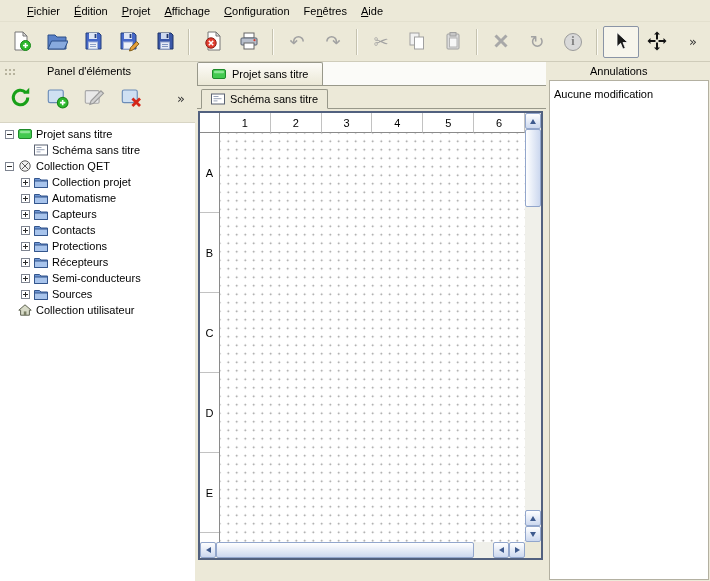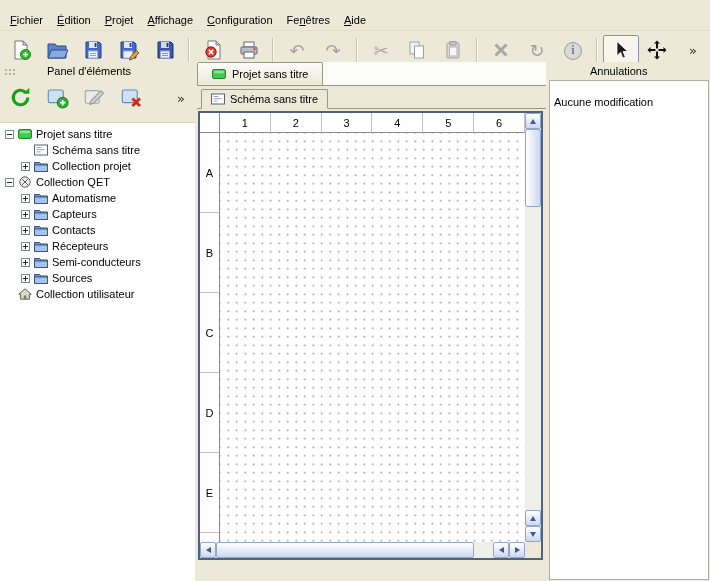--- a/index.html
+++ b/index.html
@@ -2,21 +2,21 @@
 <html><head>
 <meta charset="utf-8">
 <style>
   * { margin:0; padding:0; box-sizing:border-box; cursor:default; }
   html,body { width:710px; height:581px; overflow:hidden; }
   body { font-family:"Liberation Sans",sans-serif; font-size:11px; color:#000; background:#ece9d8; }
   .app { position:relative; width:710px; height:581px; background:#ece9d8; overflow:hidden; }
   u { text-decoration:underline; }
 
   
-  .menubar { height:22px; display:flex; align-items:center; padding-left:3px; background:#ece9d8; border-bottom:1px solid #e3e0ce;margin-top:9px; }
+  .menubar { height:22px; display:flex; align-items:center; padding-left:20px; background:#ece9d8; border-bottom:1px solid #e3e0ce; }
   .mitem { padding:3px 7px; white-space:nowrap; }
 
   
   .toolbar { height:40px; display:flex; align-items:center; padding:0 3px; background:#ece9d8; border-bottom:1px solid #cfccba; }
   .tbtn { width:36px; height:32px; display:flex; align-items:center; justify-content:center; border:1px solid transparent; border-radius:2px; flex:none; }
   .tbtn svg { width:22px; height:22px; }
   .tbtn.checked { border-color:#8a94a6; background:#f7f5ec; }
   .tsep { width:2px; height:26px; border-left:1px solid #c5c2af; border-right:1px solid #fbfaf3; margin:0 5px; flex:none; }
   .g { font-size:18px; line-height:1; color:#a2a2a2; font-family:"DejaVu Sans",sans-serif; }
   .chev { font-size:13px; color:#333; font-family:"DejaVu Sans",sans-serif; }
@@ -82,21 +82,21 @@
   .hthumb { width:258px; flex:none; background:linear-gradient(#ffffff,#ccd8ef); border:1px solid #92a6cc; border-radius:2px; }
   .strack { flex:1; }
   .tri { width:0; height:0; }
   .tri.up    { border-left:3.5px solid transparent; border-right:3.5px solid transparent; border-bottom:5px solid #3e5a8e; }
   .tri.down  { border-left:3.5px solid transparent; border-right:3.5px solid transparent; border-top:5px solid #3e5a8e; }
   .tri.left  { border-top:3.5px solid transparent; border-bottom:3.5px solid transparent; border-right:5px solid #3e5a8e; }
   .tri.right { border-top:3.5px solid transparent; border-bottom:3.5px solid transparent; border-left:5px solid #3e5a8e; }
 
   
   .right-dock { position:absolute; right:0; top:62px; bottom:0; width:162px; display:flex; flex-direction:column; background:#ece9d8; }
-  .undo-view { flex:1; background:#fff; border:1px solid #b3b0a1; margin:0 1px 1px 1px; padding:15px 4px; overflow:hidden; }
+  .undo-view { flex:1; background:#fff; border:1px solid #b3b0a1; margin:0 1px 1px 1px; padding:7px 4px; overflow:hidden; }
 </style>
 </head>
 <body>
 
 <div class="app">
 
   <div class="menubar">
     <span class="mitem"><u>F</u>ichier</span>
     <span class="mitem"><u>É</u>dition</span>
     <span class="mitem"><u>P</u>rojet</span>
@@ -278,49 +278,49 @@
           <span class="exp hidden"></span>
         <span class="ticon">
             <svg viewBox="0 0 14 11">
               <rect x="0.5" y="0.5" width="13" height="10" fill="#fff" stroke="#5a6272"></rect>
               <path d="M2.5 3h5M2.5 5.2h8M2.5 7.4h4" stroke="#9aa4b8" fill="none"></path>
             </svg>
           </span>
         <span class="tlabel">Schéma sans titre</span>
       </div>
       <div class="trow">
-        <span class="tind"></span>
-          <span class="exp plus"></span>
-        <span class="ticon">
-            <svg viewBox="0 0 14 12">
-              <path d="M0.5 2.5h5L7 4h6.5v7.5H0.5z" fill="#6f97d6" stroke="#33558c"></path>
-              <path d="M0.5 5h13v6.5H0.5z" fill="#a8c4ec" stroke="#33558c"></path>
-            </svg>
-          </span>
-        <span class="tlabel">Collection projet</span>
-      </div>
-      <div class="trow">
         <span class="exp minus"></span>
         <span class="ticon">
             <svg viewBox="0 0 12 12">
               <circle cx="6" cy="6" r="5.2" fill="#f0f0f0" stroke="#5a5a5a"></circle>
               <path d="M2.6 2.6l6.8 6.8M9.4 2.6L2.6 9.4" stroke="#5a5a5a" fill="none"></path>
             </svg>
           </span>
         <span class="tlabel">Collection QET</span>
       </div>
       <div class="trow">
         <span class="tind"></span>
           <span class="exp plus"></span>
         <span class="ticon">
             <svg viewBox="0 0 14 12">
               <path d="M0.5 2.5h5L7 4h6.5v7.5H0.5z" fill="#6f97d6" stroke="#33558c"></path>
               <path d="M0.5 5h13v6.5H0.5z" fill="#a8c4ec" stroke="#33558c"></path>
             </svg>
           </span>
+        <span class="tlabel">Collection projet</span>
+      </div>
+      <div class="trow">
+        <span class="tind"></span>
+          <span class="exp plus"></span>
+        <span class="ticon">
+            <svg viewBox="0 0 14 12">
+              <path d="M0.5 2.5h5L7 4h6.5v7.5H0.5z" fill="#6f97d6" stroke="#33558c"></path>
+              <path d="M0.5 5h13v6.5H0.5z" fill="#a8c4ec" stroke="#33558c"></path>
+            </svg>
+          </span>
         <span class="tlabel">Automatisme</span>
       </div>
       <div class="trow">
         <span class="tind"></span>
           <span class="exp plus"></span>
         <span class="ticon">
             <svg viewBox="0 0 14 12">
               <path d="M0.5 2.5h5L7 4h6.5v7.5H0.5z" fill="#6f97d6" stroke="#33558c"></path>
               <path d="M0.5 5h13v6.5H0.5z" fill="#a8c4ec" stroke="#33558c"></path>
             </svg>
@@ -330,20 +330,31 @@
       <div class="trow">
         <span class="tind"></span>
           <span class="exp plus"></span>
         <span class="ticon">
             <svg viewBox="0 0 14 12">
               <path d="M0.5 2.5h5L7 4h6.5v7.5H0.5z" fill="#6f97d6" stroke="#33558c"></path>
               <path d="M0.5 5h13v6.5H0.5z" fill="#a8c4ec" stroke="#33558c"></path>
             </svg>
           </span>
         <span class="tlabel">Contacts</span>
+      </div>
+      <div class="trow">
+        <span class="tind"></span>
+          <span class="exp plus"></span>
+        <span class="ticon">
+            <svg viewBox="0 0 14 12">
+              <path d="M0.5 2.5h5L7 4h6.5v7.5H0.5z" fill="#6f97d6" stroke="#33558c"></path>
+              <path d="M0.5 5h13v6.5H0.5z" fill="#a8c4ec" stroke="#33558c"></path>
+            </svg>
+          </span>
+        <span class="tlabel">Protections</span>
       </div>
       <div class="trow">
         <span class="tind"></span>
           <span class="exp plus"></span>
         <span class="ticon">
             <svg viewBox="0 0 14 12">
               <path d="M0.5 2.5h5L7 4h6.5v7.5H0.5z" fill="#6f97d6" stroke="#33558c"></path>
               <path d="M0.5 5h13v6.5H0.5z" fill="#a8c4ec" stroke="#33558c"></path>
             </svg>
           </span>

